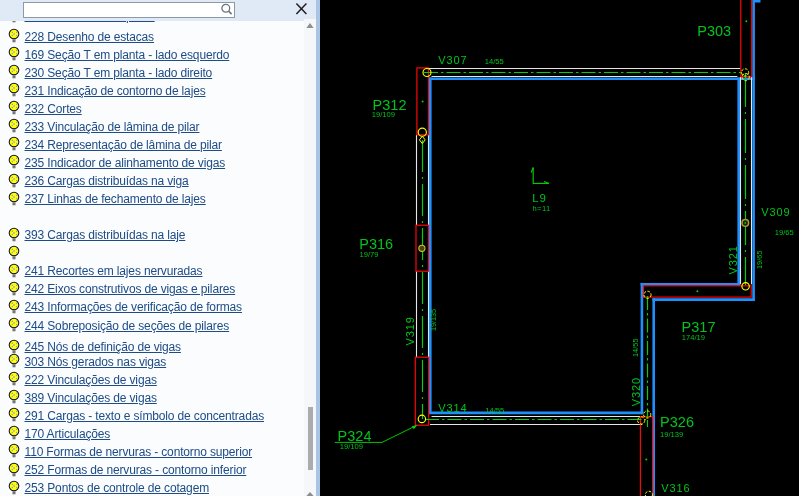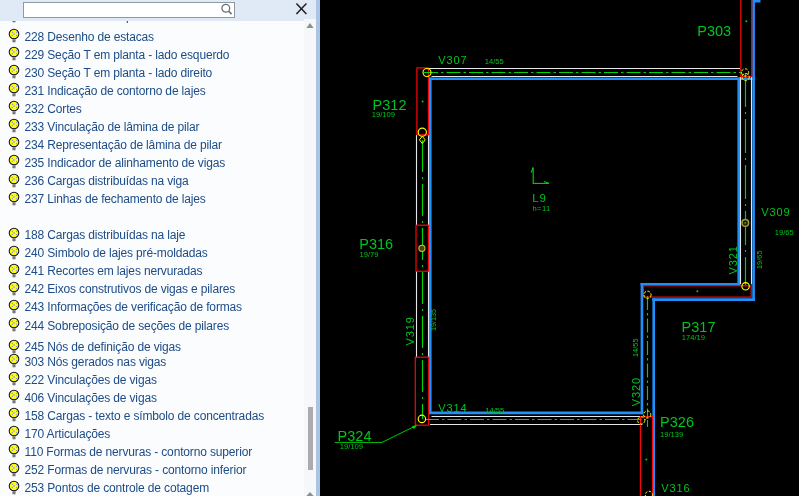--- a/index.html
+++ b/index.html
@@ -1,21 +1,21 @@
 <!DOCTYPE html>
 <html><head>
 <meta charset="utf-8">
 <style>
   html,body{margin:0;padding:0;background:#000;}
   #stage{position:relative;width:799px;height:496px;overflow:hidden;background:#000;font-family:"Liberation Sans",sans-serif;}
   #cad{position:absolute;left:0;top:0;}
   #panel{position:absolute;left:0;top:0;width:320px;height:496px;background:#fbfcfd;}
   .row{position:absolute;left:0;height:18px;display:flex;align-items:center;white-space:nowrap;}
   .row svg{margin-left:6.5px;flex:0 0 auto;position:relative;top:-1px;}
-  .row span{margin-left:3px;font-size:12px;color:#1d4c87;letter-spacing:-0.15px;}
+  .row span{margin-left:3px;font-size:12px;color:#1d4c87;letter-spacing:-0.15px;text-decoration:underline;}
 </style>
 </head>
 <body>
 <div id="stage">
 
 <svg id="cad" width="799" height="496" viewBox="0 0 799 496">
   <rect x="0" y="0" width="799" height="496" fill="#000"></rect>
 
   <line x1="429" y1="78.7" x2="754.9" y2="78.7" stroke="#1e90fc" stroke-width="2.6"></line>
 
@@ -222,21 +222,21 @@
           <rect x="6.1" y="6.1" width="1.8" height="1.8" fill="#aab4e4"></rect>
           <rect x="4.7" y="4.7" width="1.3" height="1.3" fill="#9aa2c8"></rect>
           <rect x="9" y="4.7" width="1.3" height="1.3" fill="#9aa2c8"></rect>
           <rect x="4.7" y="7.9" width="1.3" height="1.3" fill="#9aa2c8"></rect>
           <rect x="9" y="7.9" width="1.3" height="1.3" fill="#9aa2c8"></rect>
           <path d="M5.5 11.4 h3 v1 h-3 z" fill="#1c1c34"></path>
           <rect x="5.6" y="12.4" width="2.8" height="3" fill="#939598"></rect>
           <line x1="5.6" y1="13.4" x2="8.4" y2="13.4" stroke="#6a6c6e" stroke-width="0.8"></line>
           <line x1="5.6" y1="14.4" x2="8.4" y2="14.4" stroke="#6a6c6e" stroke-width="0.8"></line>
         </svg>
-        <span>229 Seção T em planta - lado esquerdo</span>
+        <span>169 Seção T em planta - lado esquerdo</span>
       </div>
 
   <div class="row" style="top:63.68px">
         <svg width="15" height="17" viewBox="0 0 15 17">
           <circle cx="7" cy="7" r="4.8" fill="#ffff00" stroke="#101028" stroke-width="1.05"></circle>
           <rect x="6.1" y="6.1" width="1.8" height="1.8" fill="#aab4e4"></rect>
           <rect x="4.7" y="4.7" width="1.3" height="1.3" fill="#9aa2c8"></rect>
           <rect x="9" y="4.7" width="1.3" height="1.3" fill="#9aa2c8"></rect>
           <rect x="4.7" y="7.9" width="1.3" height="1.3" fill="#9aa2c8"></rect>
           <rect x="9" y="7.9" width="1.3" height="1.3" fill="#9aa2c8"></rect>
@@ -367,37 +367,36 @@
           <rect x="6.1" y="6.1" width="1.8" height="1.8" fill="#aab4e4"></rect>
           <rect x="4.7" y="4.7" width="1.3" height="1.3" fill="#9aa2c8"></rect>
           <rect x="9" y="4.7" width="1.3" height="1.3" fill="#9aa2c8"></rect>
           <rect x="4.7" y="7.9" width="1.3" height="1.3" fill="#9aa2c8"></rect>
           <rect x="9" y="7.9" width="1.3" height="1.3" fill="#9aa2c8"></rect>
           <path d="M5.5 11.4 h3 v1 h-3 z" fill="#1c1c34"></path>
           <rect x="5.6" y="12.4" width="2.8" height="3" fill="#939598"></rect>
           <line x1="5.6" y1="13.4" x2="8.4" y2="13.4" stroke="#6a6c6e" stroke-width="0.8"></line>
           <line x1="5.6" y1="14.4" x2="8.4" y2="14.4" stroke="#6a6c6e" stroke-width="0.8"></line>
         </svg>
-        <span>188 Cargas distribuídas na laje</span>
+        <span>393 Cargas distribuídas na laje</span>
       </div>
 
   <div class="row" style="top:244.28px">
         <svg width="15" height="17" viewBox="0 0 15 17">
           <circle cx="7" cy="7" r="4.8" fill="#ffff00" stroke="#101028" stroke-width="1.05"></circle>
           <rect x="6.1" y="6.1" width="1.8" height="1.8" fill="#aab4e4"></rect>
           <rect x="4.7" y="4.7" width="1.3" height="1.3" fill="#9aa2c8"></rect>
           <rect x="9" y="4.7" width="1.3" height="1.3" fill="#9aa2c8"></rect>
           <rect x="4.7" y="7.9" width="1.3" height="1.3" fill="#9aa2c8"></rect>
           <rect x="9" y="7.9" width="1.3" height="1.3" fill="#9aa2c8"></rect>
           <path d="M5.5 11.4 h3 v1 h-3 z" fill="#1c1c34"></path>
           <rect x="5.6" y="12.4" width="2.8" height="3" fill="#939598"></rect>
           <line x1="5.6" y1="13.4" x2="8.4" y2="13.4" stroke="#6a6c6e" stroke-width="0.8"></line>
           <line x1="5.6" y1="14.4" x2="8.4" y2="14.4" stroke="#6a6c6e" stroke-width="0.8"></line>
         </svg>
-        <span>240 Simbolo de lajes pré-moldadas</span>
       </div>
 
   <div class="row" style="top:262.34px">
         <svg width="15" height="17" viewBox="0 0 15 17">
           <circle cx="7" cy="7" r="4.8" fill="#ffff00" stroke="#101028" stroke-width="1.05"></circle>
           <rect x="6.1" y="6.1" width="1.8" height="1.8" fill="#aab4e4"></rect>
           <rect x="4.7" y="4.7" width="1.3" height="1.3" fill="#9aa2c8"></rect>
           <rect x="9" y="4.7" width="1.3" height="1.3" fill="#9aa2c8"></rect>
           <rect x="4.7" y="7.9" width="1.3" height="1.3" fill="#9aa2c8"></rect>
           <rect x="9" y="7.9" width="1.3" height="1.3" fill="#9aa2c8"></rect>
@@ -511,37 +510,37 @@
           <rect x="6.1" y="6.1" width="1.8" height="1.8" fill="#aab4e4"></rect>
           <rect x="4.7" y="4.7" width="1.3" height="1.3" fill="#9aa2c8"></rect>
           <rect x="9" y="4.7" width="1.3" height="1.3" fill="#9aa2c8"></rect>
           <rect x="4.7" y="7.9" width="1.3" height="1.3" fill="#9aa2c8"></rect>
           <rect x="9" y="7.9" width="1.3" height="1.3" fill="#9aa2c8"></rect>
           <path d="M5.5 11.4 h3 v1 h-3 z" fill="#1c1c34"></path>
           <rect x="5.6" y="12.4" width="2.8" height="3" fill="#939598"></rect>
           <line x1="5.6" y1="13.4" x2="8.4" y2="13.4" stroke="#6a6c6e" stroke-width="0.8"></line>
           <line x1="5.6" y1="14.4" x2="8.4" y2="14.4" stroke="#6a6c6e" stroke-width="0.8"></line>
         </svg>
-        <span>406 Vinculações de vigas</span>
+        <span>389 Vinculações de vigas</span>
       </div>
 
   <div class="row" style="top:406.82px">
         <svg width="15" height="17" viewBox="0 0 15 17">
           <circle cx="7" cy="7" r="4.8" fill="#ffff00" stroke="#101028" stroke-width="1.05"></circle>
           <rect x="6.1" y="6.1" width="1.8" height="1.8" fill="#aab4e4"></rect>
           <rect x="4.7" y="4.7" width="1.3" height="1.3" fill="#9aa2c8"></rect>
           <rect x="9" y="4.7" width="1.3" height="1.3" fill="#9aa2c8"></rect>
           <rect x="4.7" y="7.9" width="1.3" height="1.3" fill="#9aa2c8"></rect>
           <rect x="9" y="7.9" width="1.3" height="1.3" fill="#9aa2c8"></rect>
           <path d="M5.5 11.4 h3 v1 h-3 z" fill="#1c1c34"></path>
           <rect x="5.6" y="12.4" width="2.8" height="3" fill="#939598"></rect>
           <line x1="5.6" y1="13.4" x2="8.4" y2="13.4" stroke="#6a6c6e" stroke-width="0.8"></line>
           <line x1="5.6" y1="14.4" x2="8.4" y2="14.4" stroke="#6a6c6e" stroke-width="0.8"></line>
         </svg>
-        <span>158 Cargas - texto e símbolo de concentradas</span>
+        <span>291 Cargas - texto e símbolo de concentradas</span>
       </div>
 
   <div class="row" style="top:424.88px">
         <svg width="15" height="17" viewBox="0 0 15 17">
           <circle cx="7" cy="7" r="4.8" fill="#ffff00" stroke="#101028" stroke-width="1.05"></circle>
           <rect x="6.1" y="6.1" width="1.8" height="1.8" fill="#aab4e4"></rect>
           <rect x="4.7" y="4.7" width="1.3" height="1.3" fill="#9aa2c8"></rect>
           <rect x="9" y="4.7" width="1.3" height="1.3" fill="#9aa2c8"></rect>
           <rect x="4.7" y="7.9" width="1.3" height="1.3" fill="#9aa2c8"></rect>
           <rect x="9" y="7.9" width="1.3" height="1.3" fill="#9aa2c8"></rect>

